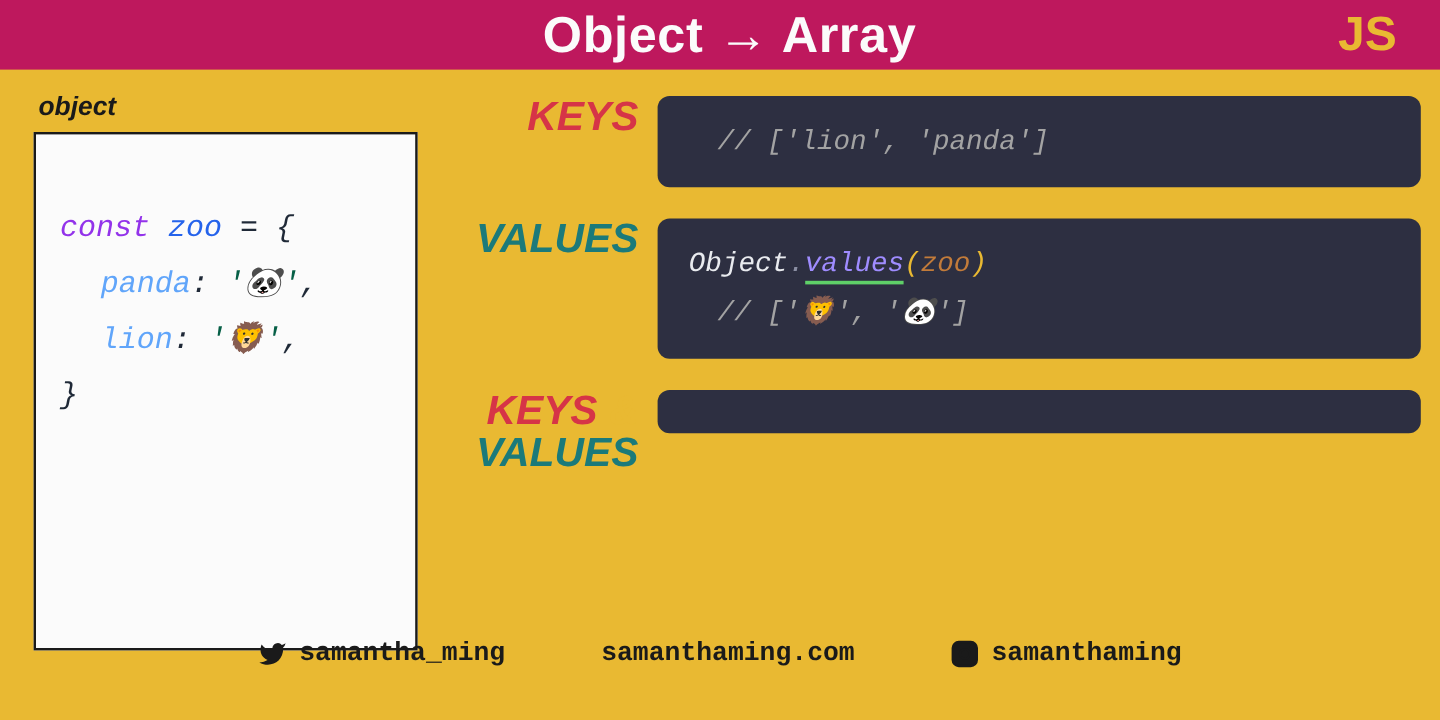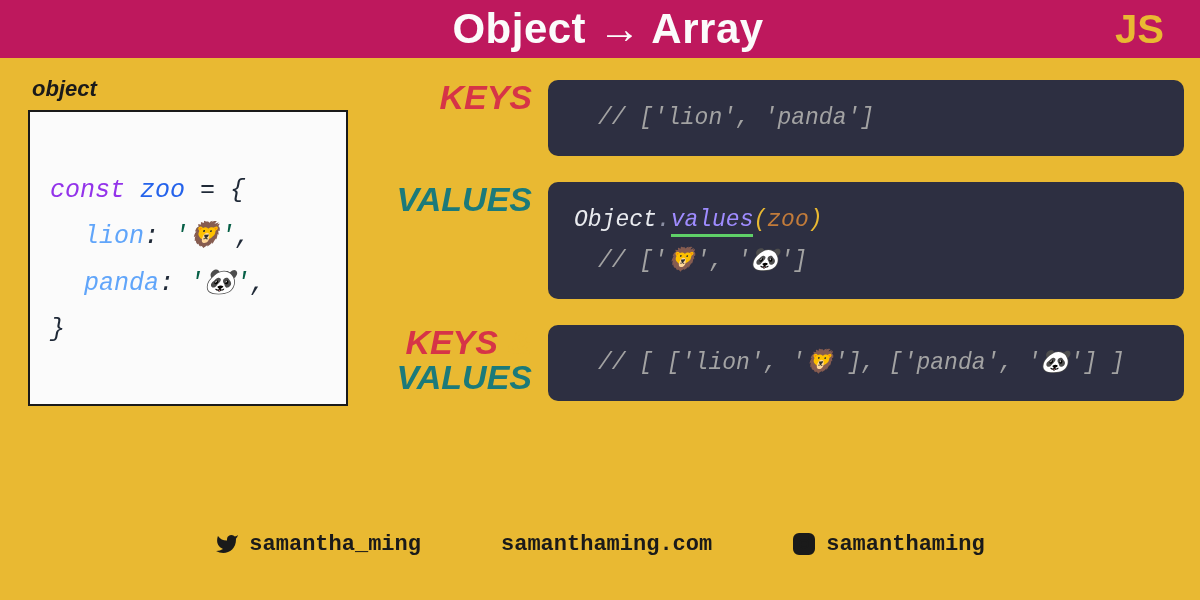--- a/index.html
+++ b/index.html
@@ -48,21 +48,21 @@
     font-size: 22px;
     font-weight: 900;
     color: #1a1a1a;
     margin-bottom: 8px;
     padding-left: 4px;
     font-family: 'Arial Black', Arial, sans-serif;
   }
   .code-white {
     background: #fbfbfb;
     border: 2px solid #1a1a1a;
-    height: 296px;
+    height: 432px;
     padding: 56px 20px;
     font-family: 'Courier New', monospace;
     font-size: 25px;
     line-height: 1.85;
   }
   .kw-purple { color: #9333ea; }
   .kw-blue { color: #2563eb; }
   .kw-dark { color: #1f2937; }
   .kw-lblue { color: #60a5fa; }
   .str { color: #065f46; }
@@ -112,21 +112,21 @@
     align-items: center;
     gap: 80px;
     font-size: 22px;
     color: #1a1a1a;
     font-family: 'Courier New', monospace;
     font-weight: 600;
     padding-top: 4px;
   }
   .footer-item {
     display: flex;
-    align-items: flex-start;
+    align-items: flex-end;
     gap: 10px;
   }
   .icon-svg {
     width: 24px;
     height: 24px;
     fill: #1a1a1a;
   }
 </style>
 </head>
 <body>
@@ -143,28 +143,28 @@
       <div>
         <span class="kw-purple">const</span>
         <span> </span>
         <span class="kw-blue">zoo</span>
         <span> </span>
         <span class="kw-dark">=</span>
         <span> </span>
         <span class="kw-dark">{</span>
       </div>
       <div style="padding-left: 34px;">
+        <span class="kw-lblue">panda</span><span class="kw-dark">:</span>
+        <span> </span>
+        <span class="str">'🐼'</span><span class="kw-dark">,</span>
+      </div>
+      <div style="padding-left: 34px;">
         <span class="kw-lblue">lion</span><span class="kw-dark">:</span>
         <span> </span>
         <span class="str">'🦁'</span><span class="kw-dark">,</span>
-      </div>
-      <div style="padding-left: 34px;">
-        <span class="kw-lblue">panda</span><span class="kw-dark">:</span>
-        <span> </span>
-        <span class="str">'🐼'</span><span class="kw-dark">,</span>
       </div>
       <div>
         <span class="kw-dark">}</span>
       </div>
     </div>
   </div>
 
   <div class="right">
 
     <div class="row">
@@ -184,21 +184,20 @@
       </div>
     </div>
 
     <div class="row">
       <div class="row-label">
         <span class="label-keys">KEYS</span>
         <span class="label-amp">&amp;</span><br>
         <span class="label-values">VALUES</span>
       </div>
       <div class="code-dark">
-        <div class="tok-comment">// [ ['lion', '🦁'], ['panda', '🐼'] ]</div>
       </div>
     </div>
 
   </div>
 </div>
 
 <div class="footer">
   <div class="footer-item">
     <svg class="icon-svg" viewBox="0 0 24 24">
         <path d="M23 3a10.9 10.9 0 01-3.14 1.53 4.48 4.48 0 00-7.86 3v1A10.66 10.66 0 013 4s-4 9 5 13a11.64 11.64 0 01-7 2c9 5 20 0 20-11.5a4.5 4.5 0 00-.08-.83A7.72 7.72 0 0023 3z"></path>

